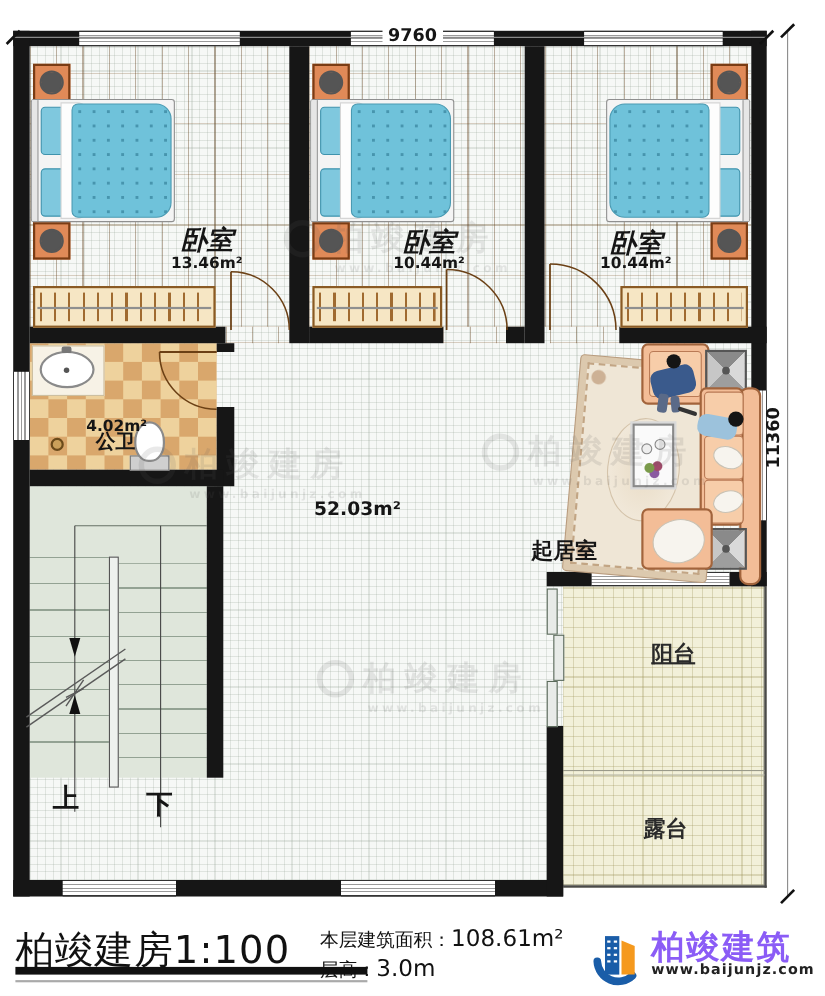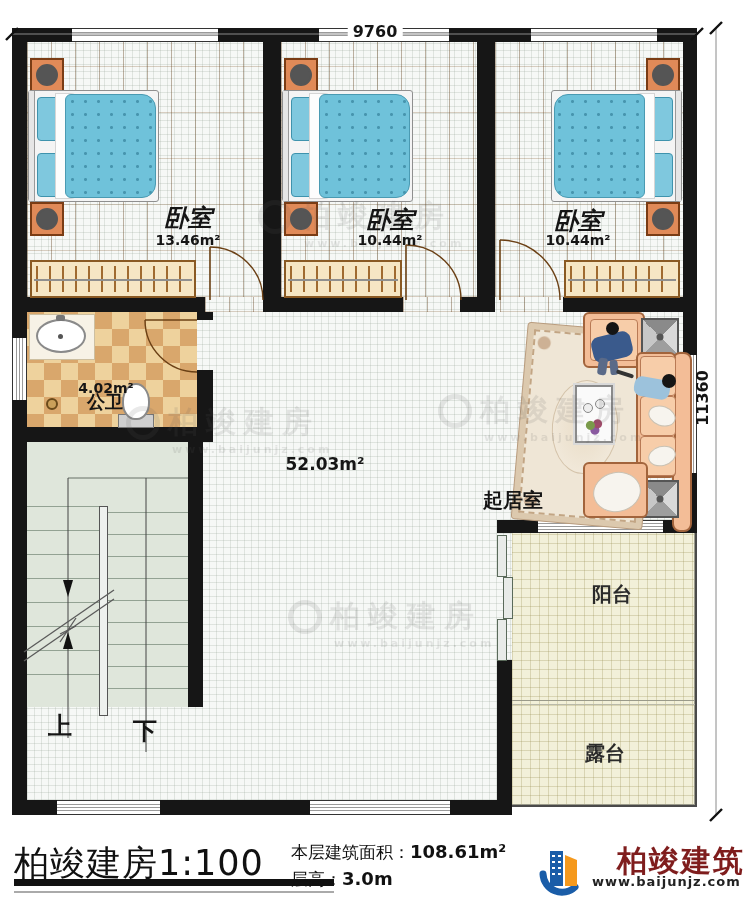--- a/index.html
+++ b/index.html
@@ -53,22 +53,22 @@
   .wm{position:absolute;opacity:.13;color:#5a5a5a;font-weight:bold;white-space:nowrap;}
   .wm .row{display:flex;align-items:center;gap:8px;}
   .wm .ring{width:34px;height:34px;border:5px solid #5a5a5a;border-radius:50%;box-sizing:border-box;}
   .wm .zh{font-size:30px;letter-spacing:8px;}
   .wm .url{font-size:11px;letter-spacing:3px;margin-left:46px;}
   
   .tb-title{position:absolute;left:14px;top:840px;font-size:35px;color:#111;letter-spacing:1px;}
   .tb-bar{position:absolute;left:14px;top:879px;width:320px;height:7px;background:#111;}
   .tb-line{position:absolute;left:14px;top:891px;width:320px;height:2px;background:#aaa;}
   .tb-row{position:absolute;left:291px;font-size:17px;color:#111;}
-  .tb-row b{font-size:18px;font-weight:bold;}
-  .logo-name{position:absolute;left:617px;top:841px;font-size:30px;font-weight:bold;color:#7f1d1d;letter-spacing:2px;}
+  .tb-row b{font-size:21px;font-weight:normal;}
+  .logo-name{position:absolute;left:592px;top:841px;font-size:30px;font-weight:bold;color:#8b5cf6;letter-spacing:2px;}
   .logo-url{position:absolute;left:592px;top:874px;font-size:13px;font-weight:bold;color:#222;letter-spacing:1px;}
 </style>
 </head>
 <body>
 
 <div class="abs tile" style="left:27px;top:42px;width:656px;height:758px;"></div>
 <div class="abs wood" style="left:27px;top:42px;width:236px;height:255px;"></div>
 <div class="abs wood" style="left:281px;top:42px;width:196px;height:255px;"></div>
 <div class="abs wood" style="left:495px;top:42px;width:188px;height:255px;"></div>
 <div class="abs checker" style="left:27px;top:312px;width:170px;height:115px;"></div>
@@ -287,21 +287,21 @@
 <div class="plabel room-name" style="left:188px;top:218px;">卧室</div>
 <div class="plabel room-area" style="left:188px;top:240px;">13.46m²</div>
 <div class="plabel room-name" style="left:390px;top:220px;">卧室</div>
 <div class="plabel room-area" style="left:390px;top:240px;">10.44m²</div>
 <div class="plabel room-name" style="left:578px;top:221px;">卧室</div>
 <div class="plabel room-area" style="left:578px;top:240px;">10.44m²</div>
 <div class="plabel" style="left:105px;top:368px;font-size:18px;margin-top:34px;">公卫</div>
 <div class="plabel" style="left:106px;top:388px;font-size:14px;">4.02m²</div>
 <div class="plabel" style="left:325px;top:464px;font-size:17px;">52.03m²</div>
 <div class="plabel" style="left:513px;top:500px;font-size:20px;">起居室</div>
-<div class="plabel" style="left:612px;top:594px;font-size:20px;color:#2a2a2a;">阳台</div>
+<div class="plabel" style="left:612px;top:594px;font-size:20px;color:#2a2a2a;text-decoration:underline;">阳台</div>
 <div class="plabel" style="left:605px;top:753px;font-size:20px;color:#2a2a2a;">露台</div>
 <div class="plabel" style="left:60px;top:726px;font-size:24px;">上</div>
 <div class="plabel" style="left:145px;top:731px;font-size:24px;">下</div>
 
 <div class="plabel dim-text" style="left:375px;top:16px;margin-top:16px;">9760</div>
 <div class="plabel dim-text" style="left:703px;top:398px;transform:translate(-50%,-50%) rotate(-90deg);background:transparent;">11360</div>
 
 <div class="tb-title"><span>柏竣建房</span><span>1:100</span></div>
 <div class="tb-bar"></div>
 <div class="tb-line"></div>

